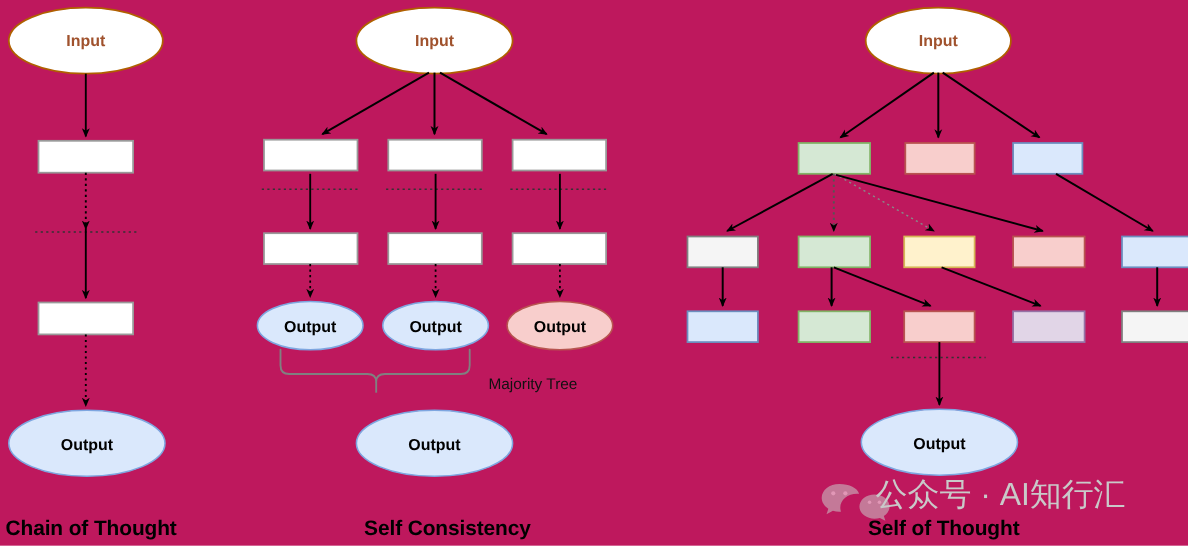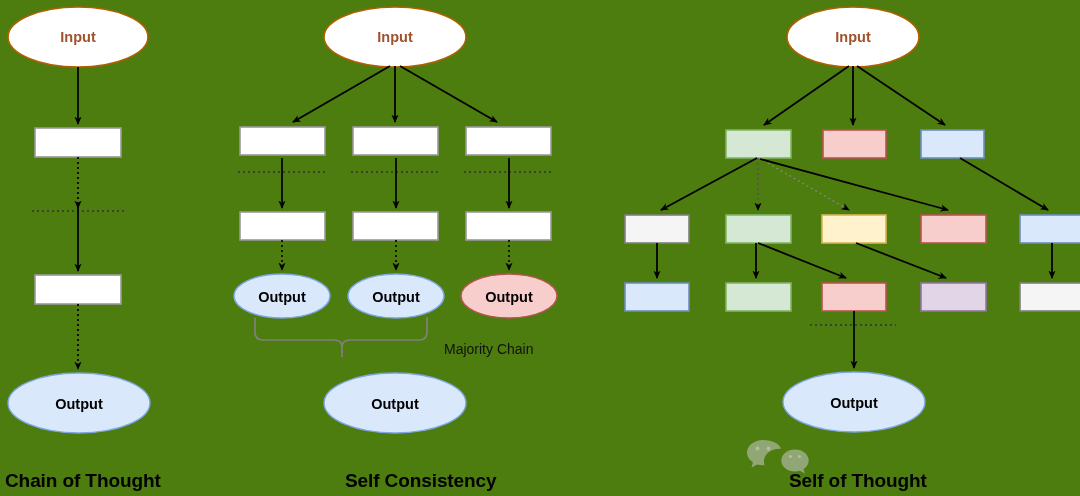--- a/index.html
+++ b/index.html
@@ -1,17 +1,17 @@
 <!DOCTYPE html>
 <html><head>
 <meta charset="utf-8">
 <style>
   html,body{margin:0;padding:0;background:#ffffff;}
   body{width:1080px;height:496px;font-family:"Liberation Sans",sans-serif;overflow:hidden;}
-  #canvas{position:relative;width:1080px;height:496px;background:#4d7c0f;}
+  #canvas{position:relative;width:1080px;height:496px;background:#be185d;}
   svg.layer{position:absolute;left:0;top:0;width:1080px;height:496px;}
   .panel-label{
     position:absolute;font-size:19px;font-weight:bold;color:#000;
     letter-spacing:-0.1px;white-space:nowrap;
   }
   .majority-label{
     position:absolute;font-size:14px;color:#111;white-space:nowrap;
   }
   .node-text{font-family:"Liberation Sans",sans-serif;font-weight:bold;font-size:14.5px;}
   .input-text{fill:#a0522d;}
@@ -146,20 +146,21 @@
                c-0.4,-1.2 -0.6,-2.5 -0.6,-3.8 c0,-7 6.8,-12.6 15.3,-12.6 c0.6,0 1.2,0 1.8,0.1 C779.6,443.8 772.3,440 763,440 Z" fill="#c9c9c9"></path>
       <circle cx="757.5" cy="448.5" r="1.9" fill="#ffffff"></circle>
       <circle cx="768.5" cy="448.5" r="1.9" fill="#ffffff"></circle>
       <path d="M795,449.5 c-7.6,0 -13.7,4.9 -13.7,11 c0,6.1 6.1,11 13.7,11 c1.7,0 3.4,-0.25 4.9,-0.7 l5,2.6 l-1.4,-4.3
                c3.2,-2 5.2,-5.1 5.2,-8.6 C808.7,454.4 802.6,449.5 795,449.5 Z" fill="#c9c9c9"></path>
       <circle cx="790.5" cy="456.5" r="1.6" fill="#ffffff"></circle>
       <circle cx="799.5" cy="456.5" r="1.6" fill="#ffffff"></circle>
     </g>
   </svg>
 
+  <div class="wm" style="left:796px;top:430px;">公众号 · AI知行汇</div>
 
   <div class="panel-label" style="left:5px;top:470px;">Chain of Thought</div>
-  <div class="panel-label" style="left:345px;top:470px;text-align:right;">Self Consistency</div>
+  <div class="panel-label" style="left:331px;top:470px;text-align:right;">Self Consistency</div>
   <div class="panel-label" style="left:789px;top:470px;">Self of Thought</div>
 
-  <div class="majority-label" style="left:444px;top:341px;">Majority Chain</div>
+  <div class="majority-label" style="left:444px;top:341px;">Majority Tree</div>
 
 </div>
 
 </body></html>

